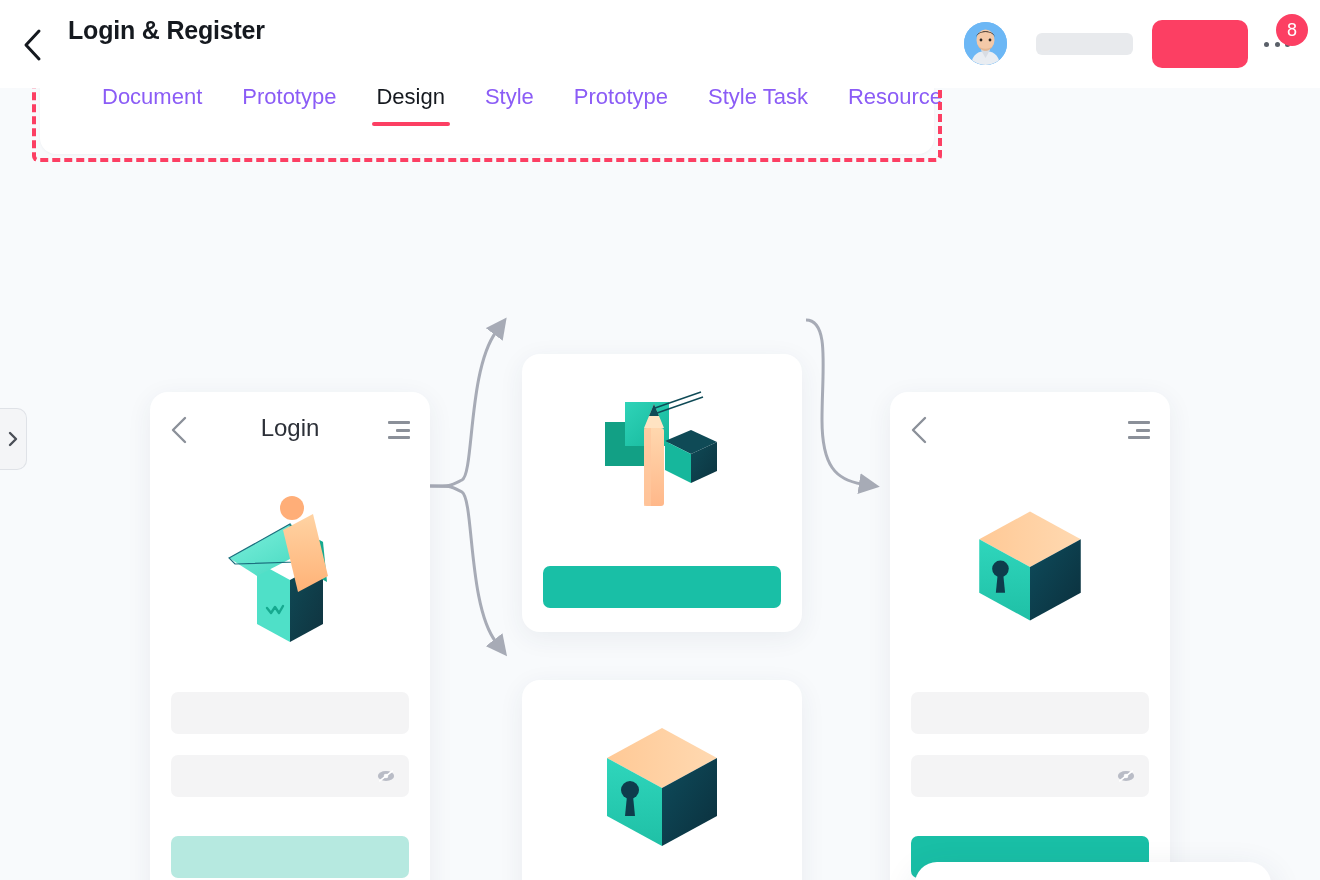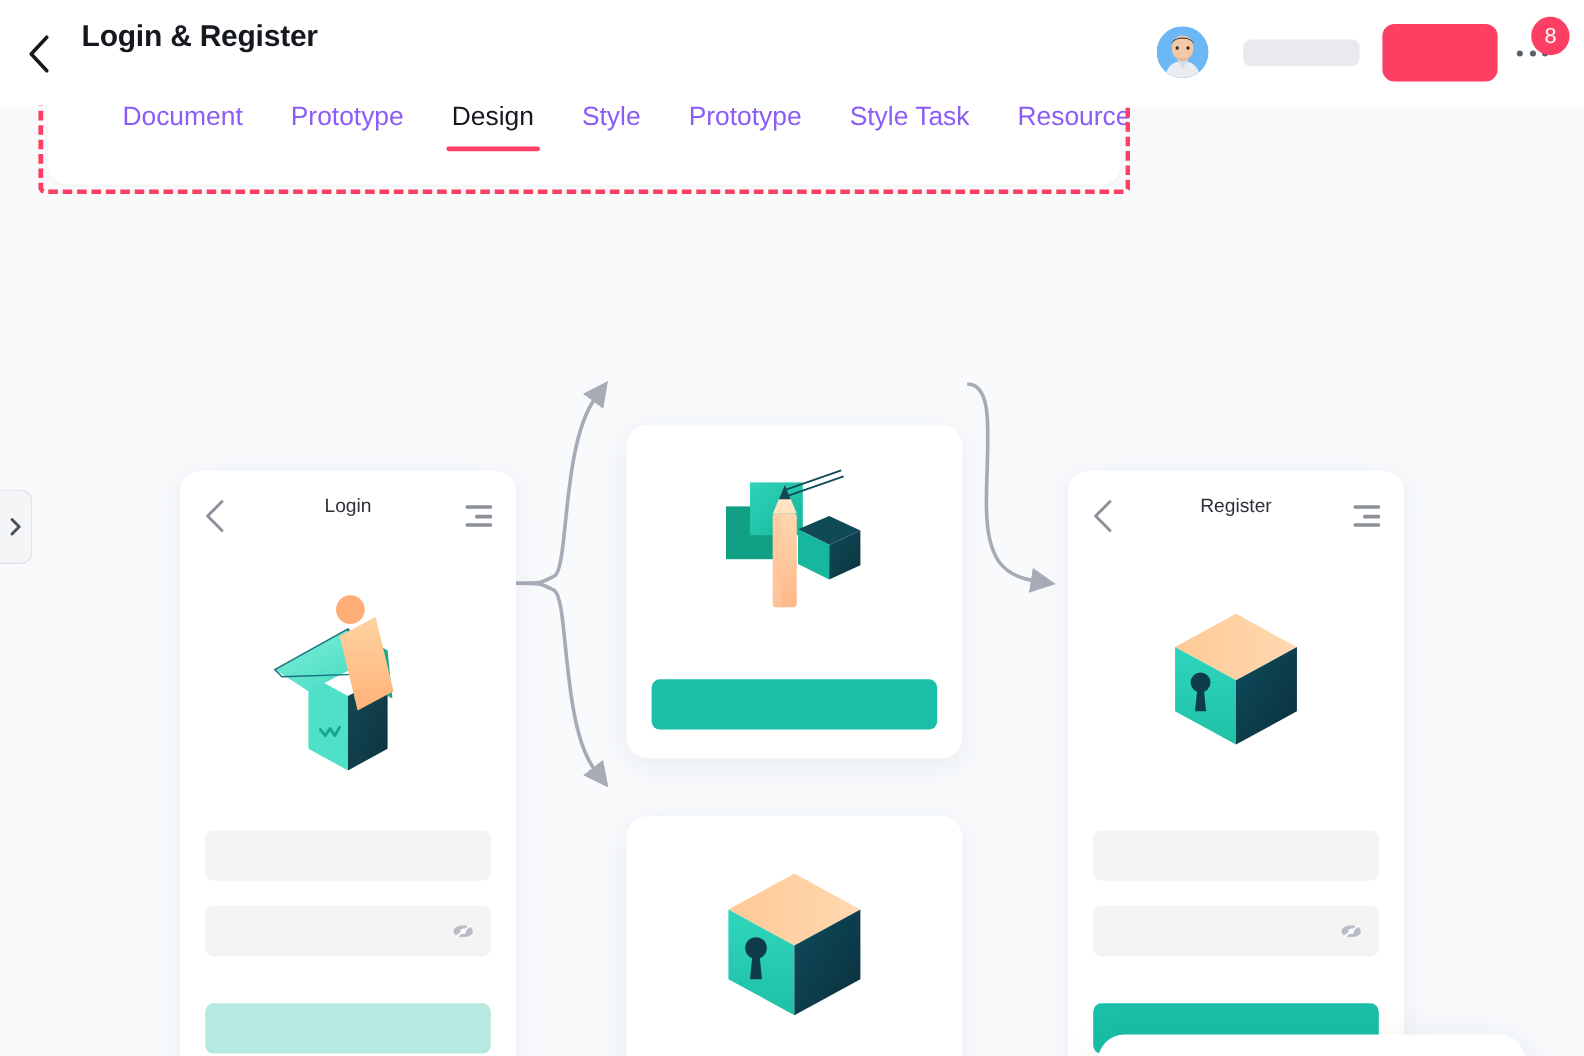--- a/index.html
+++ b/index.html
@@ -112,21 +112,21 @@
   .card-lock     { left: 522px; top: 510px; width: 280px; height: 278px; }
   .card-register { left: 890px; top: 222px; width: 280px; height: 528px; }
 
   .card-topbar {
     position: absolute; left: 0; top: 0; width: 100%; height: 76px;
     display: flex; align-items: center;
   }
   .card-back { position: absolute; left: 20px; top: 24px; cursor: pointer; }
   .card-title {
     position: absolute; left: 0; right: 0; top: 22px;
-    text-align: center; font-size: 16px; color: #2c3038;
+    text-align: center; font-size: 24px; color: #2c3038;
   }
   .card-menu {
     position: absolute; right: 20px; top: 29px;
     width: 22px; height: 18px; cursor: pointer;
     display: flex; flex-direction: column; justify-content: space-between; align-items: flex-end;
   }
   .card-menu i { display:block; height: 3px; border-radius: 1px; background: #8b9099; }
   .card-menu i:nth-child(1) { width: 22px; }
   .card-menu i:nth-child(2) { width: 14px; }
   .card-menu i:nth-child(3) { width: 22px; }
@@ -302,21 +302,20 @@
 
     </div>
 
     <div class="card card-register">
       <div class="card-topbar">
         <span class="card-back">
           <svg width="18" height="28" viewBox="0 0 18 28">
               <path d="M15 2 L3 14 L15 26" fill="none" stroke="#8b9099" stroke-width="2.4" stroke-linecap="round" stroke-linejoin="round"></path>
             </svg>
         </span>
-        <span class="card-title">Register</span>
         <span class="card-menu">
             <i></i>
             <i></i>
             <i></i>
           </span>
       </div>
 
       <svg class="illus" style="top:114px" width="120" height="120" viewBox="0 0 130 130">
         <path d="M10 36 L65 6 L120 36 L65 66 Z" fill="url(#kt)"></path>
         <path d="M10 36 L65 66 L65 124 L10 94 Z" fill="url(#kl)"></path>

